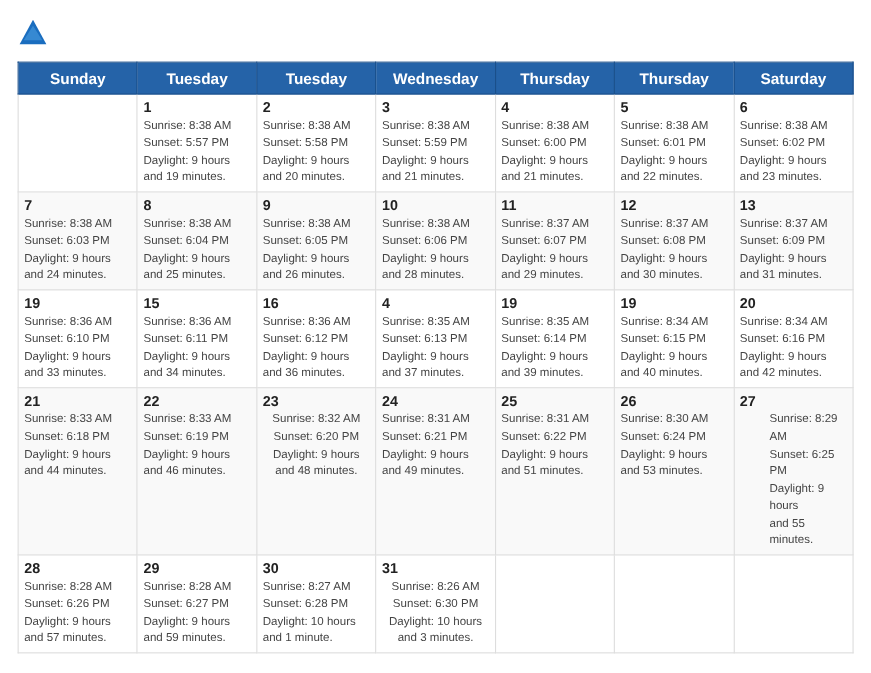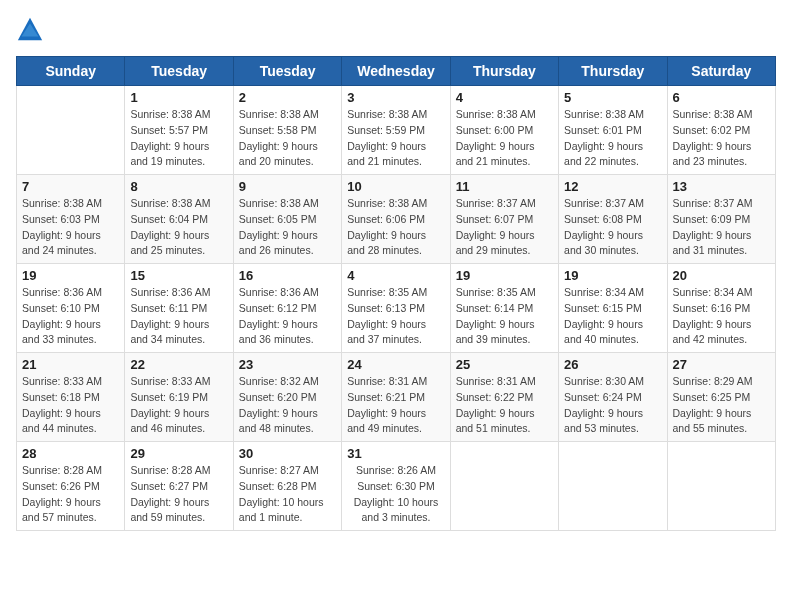--- a/index.html
+++ b/index.html
@@ -283,21 +283,21 @@
         </td>
         <td>
           <div class="day-number">22</div>
           <div class="day-info" style="white-space: pre-line;">Sunrise: 8:33 AM
 Sunset: 6:19 PM
 Daylight: 9 hours
 and 46 minutes.</div>
         </td>
         <td>
           <div class="day-number">23</div>
-          <div class="day-info" style="white-space: pre-line;">Sunrise: 8:32 AM
+          <div class="day-info" style="white-space: pre-line; text-align: center;">Sunrise: 8:32 AM
 Sunset: 6:20 PM
 Daylight: 9 hours
 and 48 minutes.</div>
         </td>
         <td>
           <div class="day-number">24</div>
           <div class="day-info" style="white-space: pre-line;">Sunrise: 8:31 AM
 Sunset: 6:21 PM
 Daylight: 9 hours
 and 49 minutes.</div>
@@ -311,21 +311,21 @@
         </td>
         <td>
           <div class="day-number">26</div>
           <div class="day-info" style="white-space: pre-line;">Sunrise: 8:30 AM
 Sunset: 6:24 PM
 Daylight: 9 hours
 and 53 minutes.</div>
         </td>
         <td>
           <div class="day-number">27</div>
-          <div class="day-info" style="white-space: pre-line;">Sunrise: 8:29 AM
+          <div class="day-info" style="white-space: pre-line; margin-left: 27px;">Sunrise: 8:29 AM
 Sunset: 6:25 PM
 Daylight: 9 hours
 and 55 minutes.</div>
         </td>
       </tr>
       <tr>
         <td>
           <div class="day-number">28</div>
           <div class="day-info" style="white-space: pre-line;">Sunrise: 8:28 AM
 Sunset: 6:26 PM

